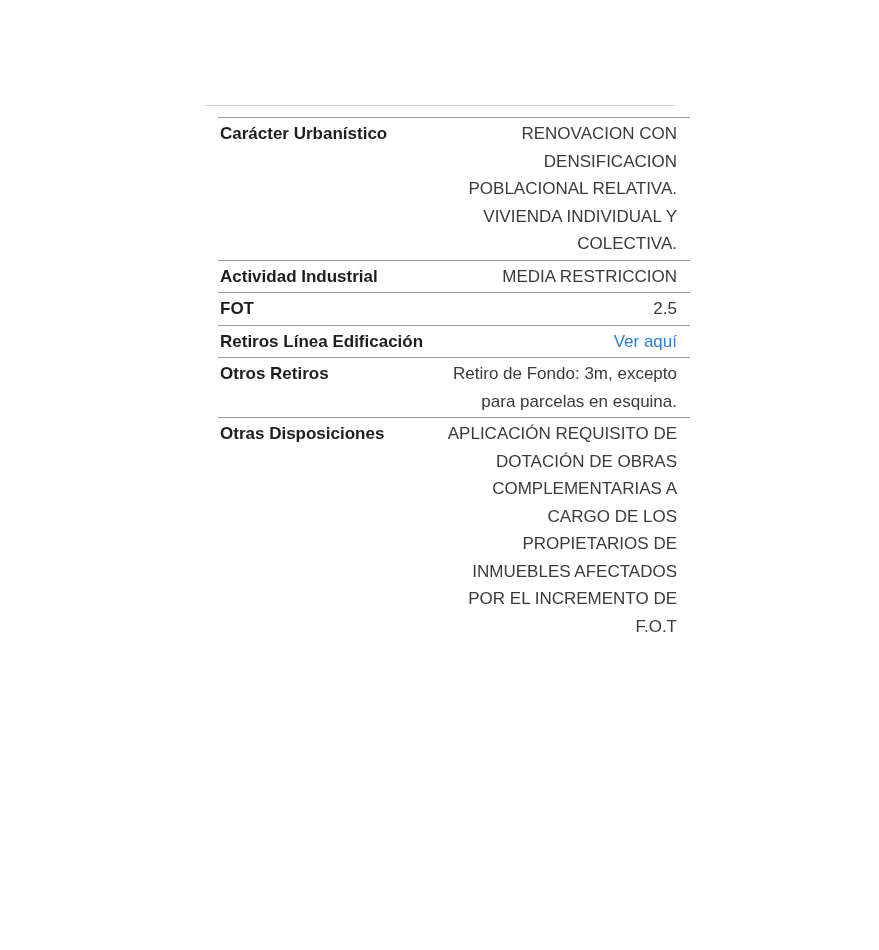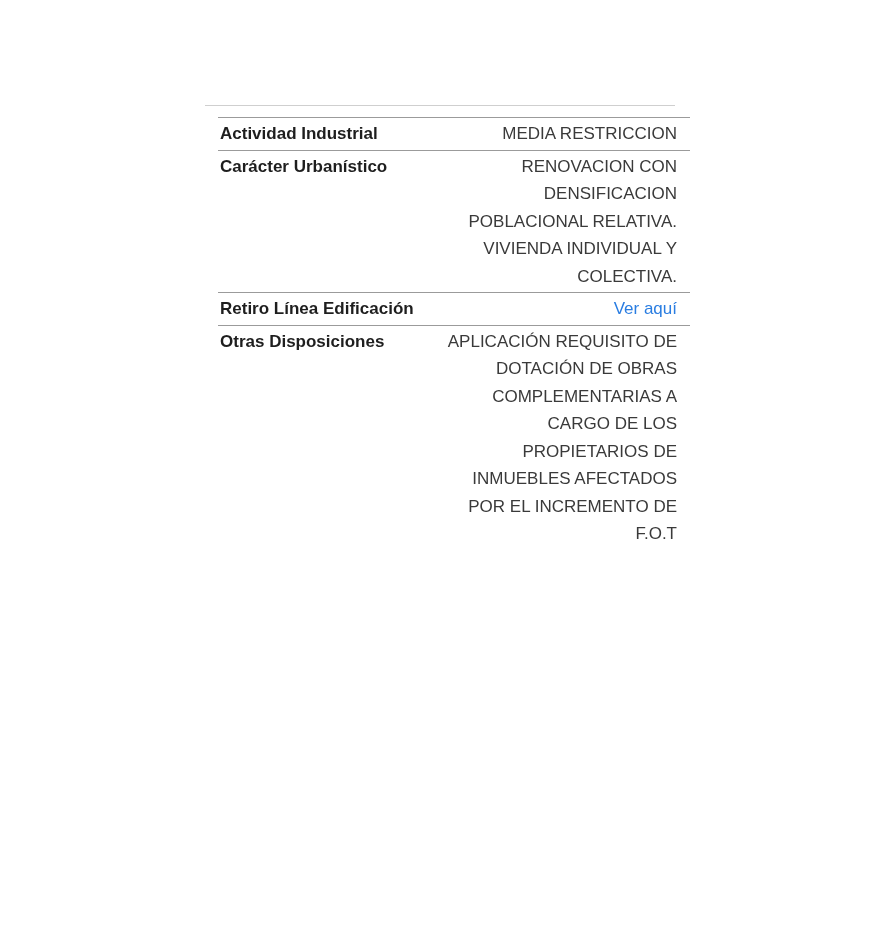--- a/index.html
+++ b/index.html
@@ -61,30 +61,38 @@
 </style>
 </head>
 <body>
 
 <div class="page">
   <div class="top-divider"></div>
 
   <table class="zoning-table">
     <tbody>
       <tr>
+        <th>Carácter Urbanístico</th>
+        <td>RENOVACION CON DENSIFICACION POBLACIONAL RELATIVA. VIVIENDA INDIVIDUAL Y COLECTIVA.</td>
+      </tr>
+      <tr>
         <th>Actividad Industrial</th>
         <td>MEDIA RESTRICCION</td>
       </tr>
       <tr>
-        <th>Carácter Urbanístico</th>
-        <td>RENOVACION CON DENSIFICACION POBLACIONAL RELATIVA. VIVIENDA INDIVIDUAL Y COLECTIVA.</td>
+        <th>FOT</th>
+        <td>2.5</td>
       </tr>
       <tr>
-        <th>Retiro Línea Edificación</th>
+        <th>Retiros Línea Edificación</th>
         <td><a href="#" class="detail-link">Ver aquí</a></td>
+      </tr>
+      <tr>
+        <th>Otros Retiros</th>
+        <td>Retiro de Fondo: 3m, excepto para parcelas en esquina.</td>
       </tr>
       <tr>
         <th>Otras Disposiciones</th>
         <td>APLICACIÓN REQUISITO DE DOTACIÓN DE OBRAS COMPLEMENTARIAS A CARGO DE LOS PROPIETARIOS DE INMUEBLES AFECTADOS POR EL INCREMENTO DE F.O.T</td>
       </tr>
     </tbody>
   </table>
 </div>
 
 </body></html>

